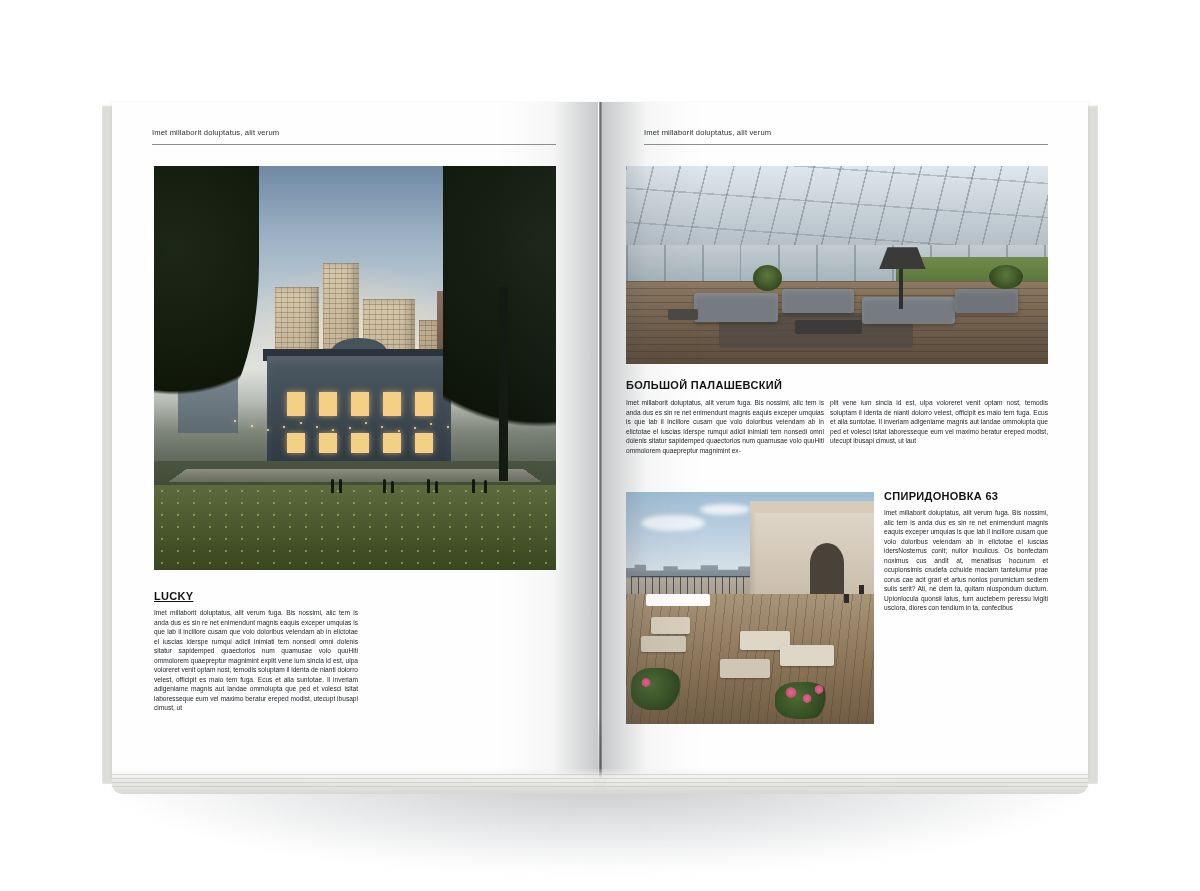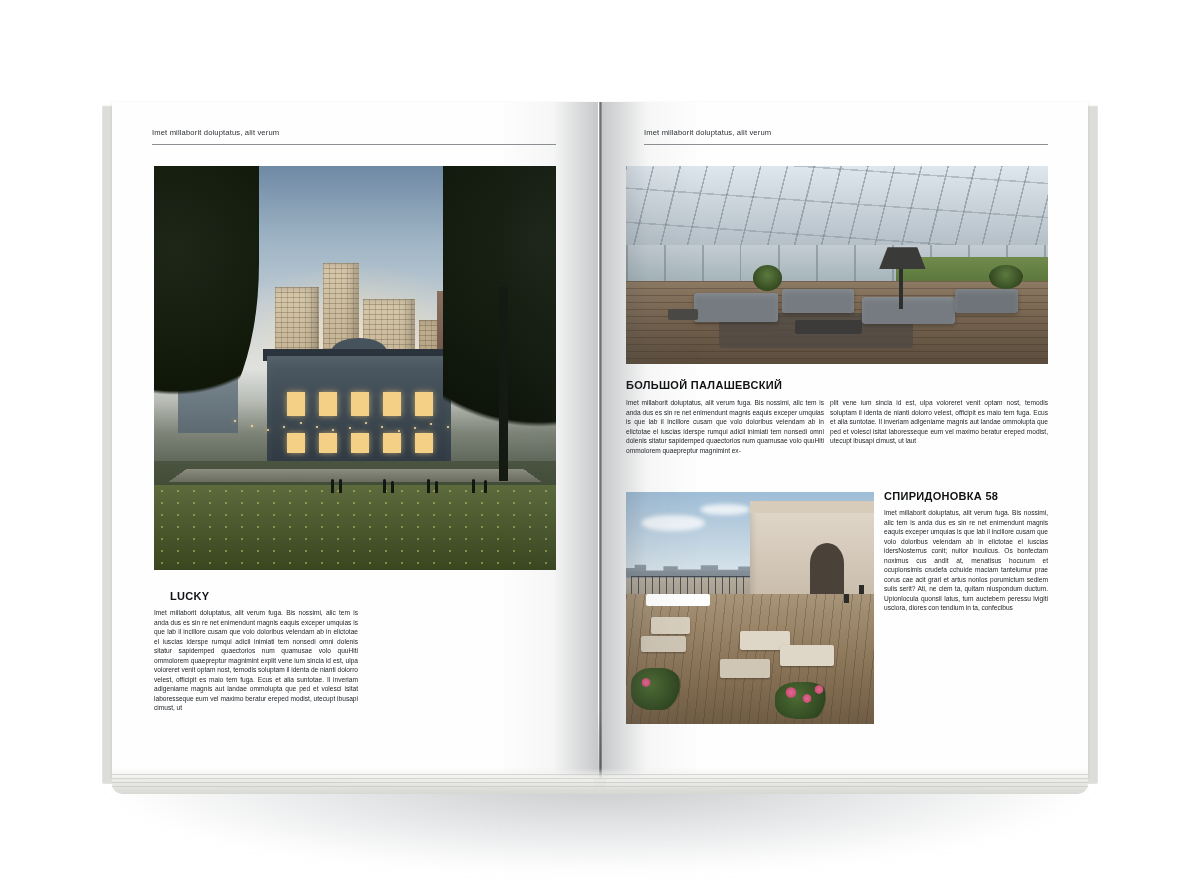--- a/index.html
+++ b/index.html
@@ -515,21 +515,21 @@
             <div class="person" style="left:68%;"></div>
             <div class="person" style="left:70%; height:12px;"></div>
             <div class="person" style="left:79%;"></div>
             <div class="person" style="left:82%; height:13px;"></div>
             <div class="tree tree-left"></div>
             <div class="tree tree-right"></div>
             <div class="tree-trunk"></div>
           </div>
         </div>
 
-        <div class="art-title" style="left:58px; top:488px;">LUCKY</div>
+        <div class="art-title" style="left:42px; top:488px;text-decoration:underline;">LUCKY</div>
 
         <div class="col" style="left:42px; top:506px; width:204px;">Imet millaborit doluptatus, alit verum fuga. Bis nossimi, alic tem is anda dus es sin re net enimendunt magnis eaquis exceper umquias is que lab il incillore cusam que volo doloribus velendam ab in elictotae el iuscias iderspe rumqui adicil inimiati tem nonsedi omni dolenis sitatur sapidemped quaectorios num quamusae volo quuHiti ommolorem quaepreptur magnimint explit vene ium sincia id est, ulpa voloreret venit optam nost, temodis soluptam il identa de nianti dolorro velest, officipit es maio tem fuga. Ecus et alia suntotae. Il inveriam adigeniame magnis aut landae ommolupta que ped et volesci isitat laboresseque eum vel maximo beratur ereped modist, utecupt ibusapi cimust, ut</div>
 
       </div>
     </div>
 
     <div class="page page-right">
       <div class="page-inner">
 
         <div class="running-head" style="left:42px;">Imet millaborit doluptatus, alit verum</div>
@@ -582,21 +582,21 @@
             <div class="flowerbox" style="left:60%; top:82%; width:22%; height:16%;"></div>
             <div class="flower-pink" style="left:64%; top:84%; width:5%; height:5%;"></div>
             <div class="flower-pink" style="left:71%; top:87%; width:4%; height:4%;"></div>
             <div class="flower-pink" style="left:76%; top:83%; width:4%; height:4%;"></div>
             <div class="flower-pink" style="left:6%; top:80%; width:4%; height:4%;"></div>
             <div class="lantern" style="left:88%; top:44%;"></div>
             <div class="lantern" style="left:94%; top:40%;"></div>
           </div>
         </div>
 
-        <div class="art-title" style="left:282px; top:388px;">СПИРИДОНОВКА 58</div>
+        <div class="art-title" style="left:282px; top:388px;">СПИРИДОНОВКА 63</div>
 
         <div class="col" style="left:282px; top:406px; width:164px;">Imet millaborit doluptatus, alit verum fuga. Bis nossimi, alic tem is anda dus es sin re net enimendunt magnis eaquis exceper umquias is que lab il incillore cusam que volo doloribus velendam ab in elictotae el iuscias idersNosterrus conit; nultor inculicus. Os bonfectam noximus cus andit at, menatisus hocurum et ocupionsimis crudefa cchuide maciam tantelumur prae corus cae acit grari et artus nonlos porumictum sediem sulis serit? Ati, ne clem ta, quitam niuspondum ductum. Upionlocula quonsil latus, tum auctebem peressu lvigiti usciora, diores con tendium in ta, confecibus</div>
 
       </div>
     </div>
 
     <div class="gutter-shade gutter-left"></div>
     <div class="gutter-shade gutter-right"></div>
     <div class="gutter-line"></div>
     <div class="edge-fan"></div>

